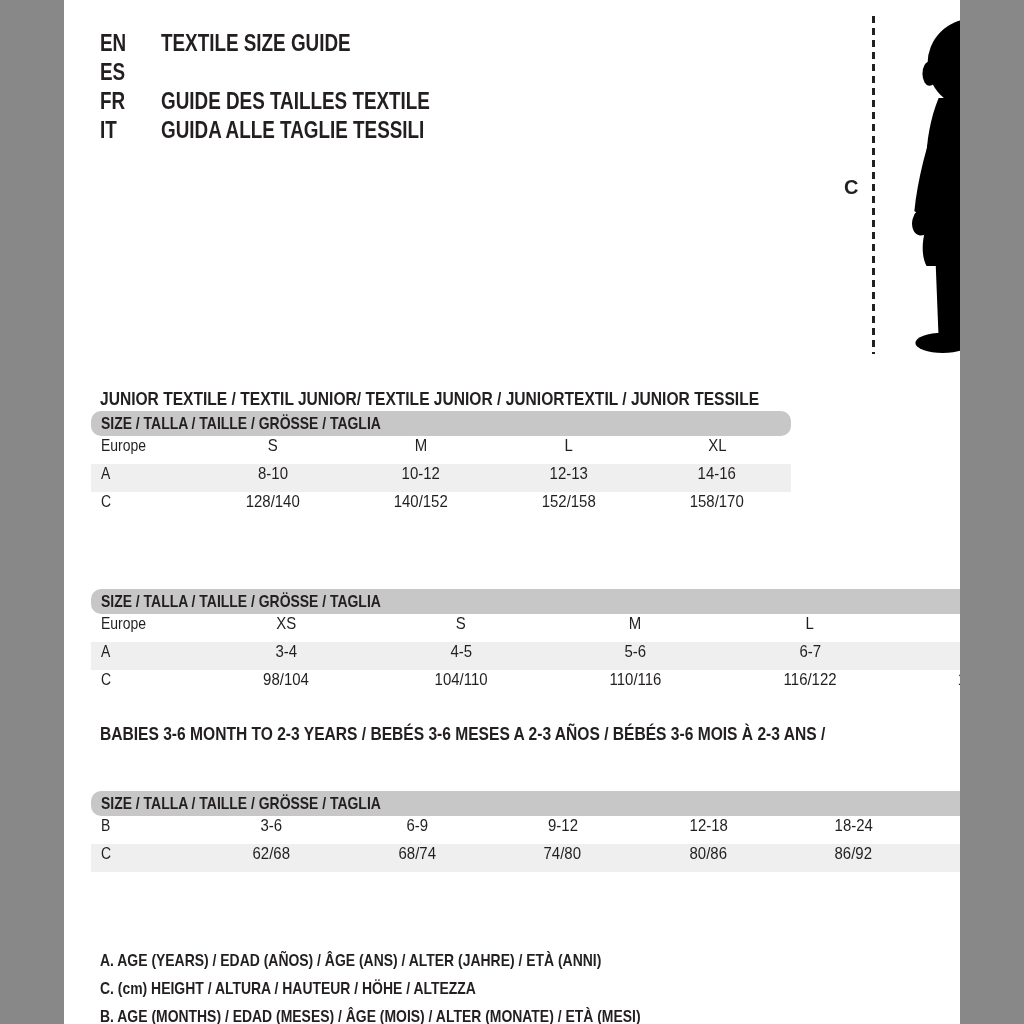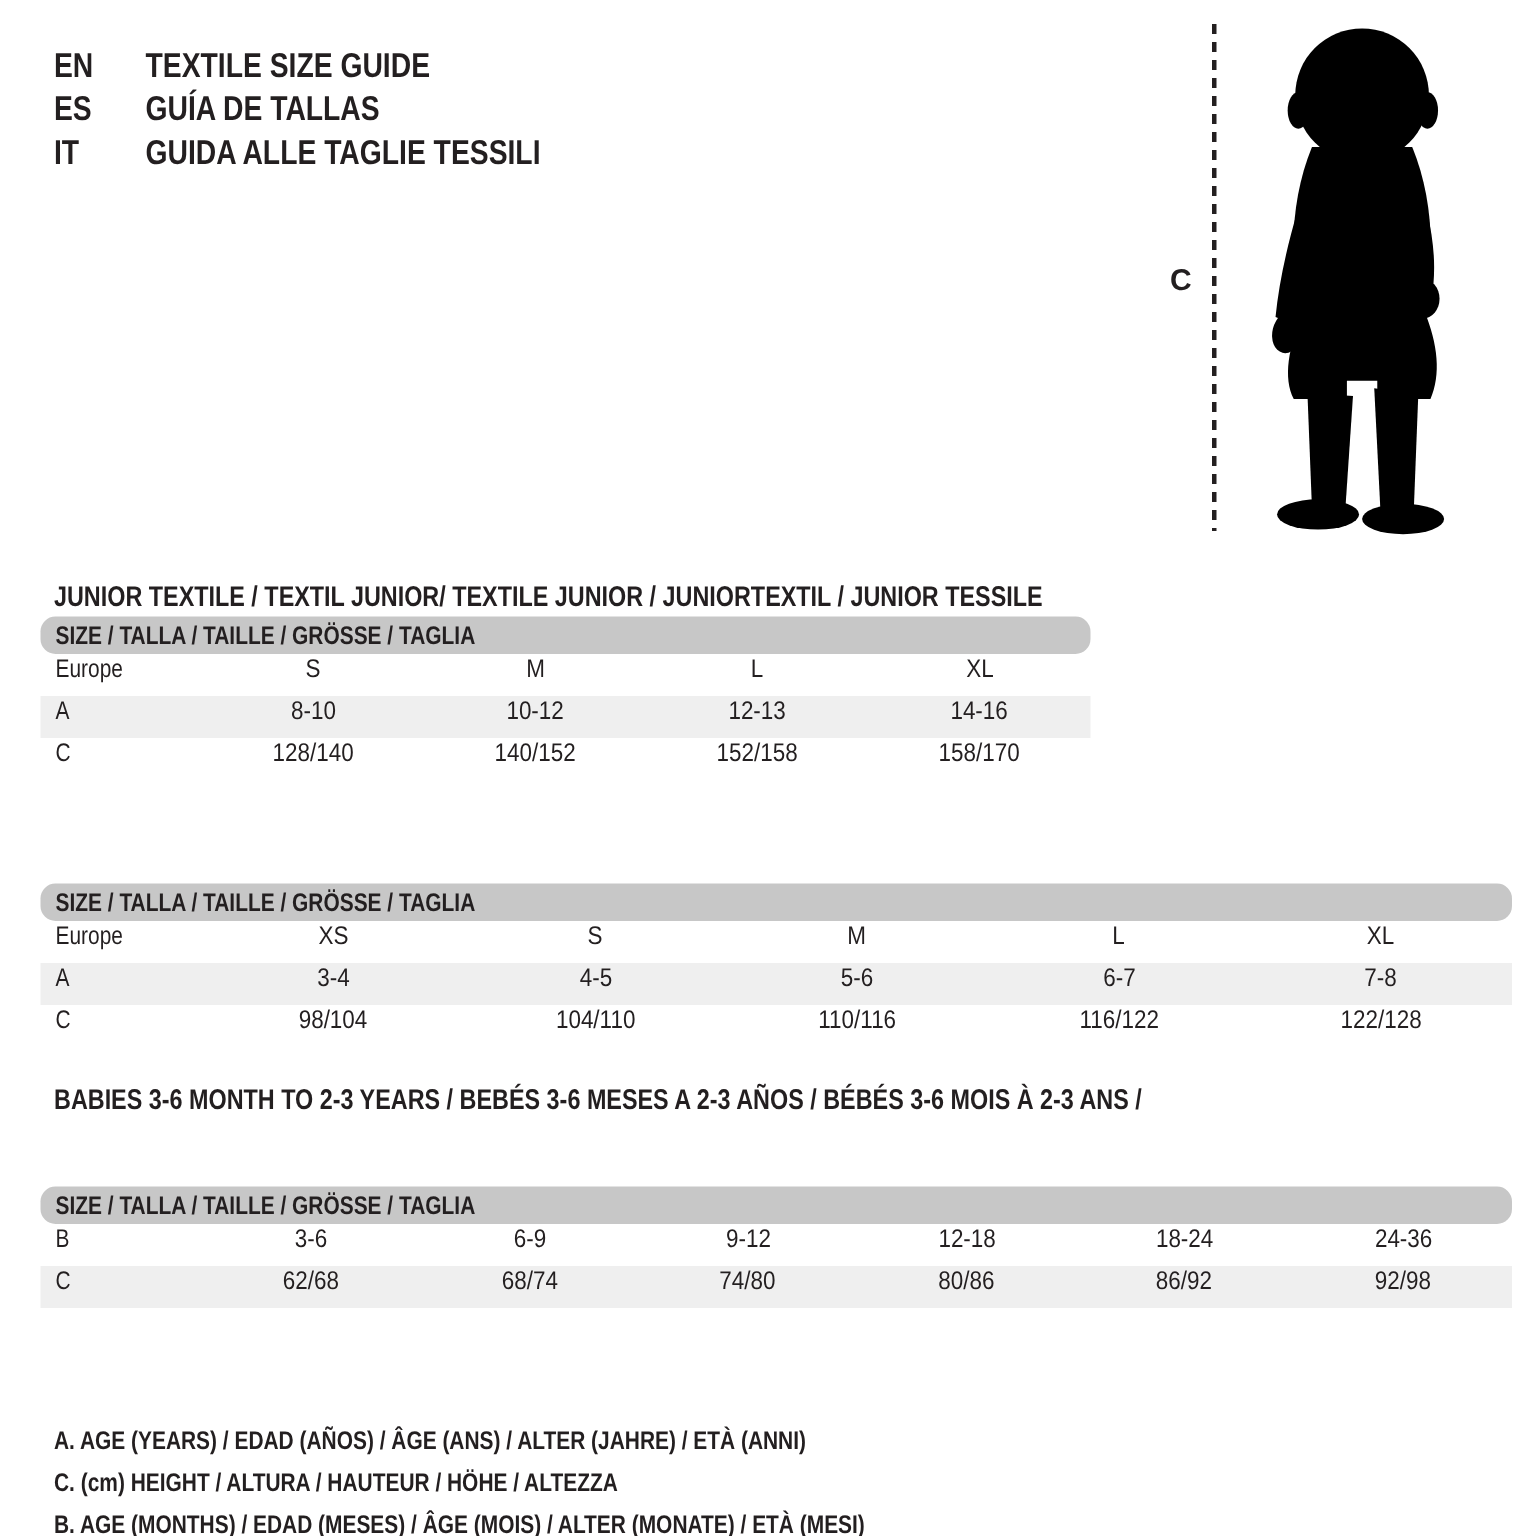--- a/index.html
+++ b/index.html
@@ -1,18 +1,18 @@
 <!DOCTYPE html>
 <html style="--background: #ffffff; --text: #231f20; --header-bar: #c7c7c7; --row-stripe: #efefef; --silhouette: #000000;"><head>
 <meta charset="utf-8">
 <title>Textile Size Guide</title>
 <style>
   html,body{margin:0;padding:0;background:#888;}
   .page{
-    position:relative;width:1024px;height:1024px;margin:0 auto;
+    position:relative;width:896px;height:1024px;margin:0 auto;
     background:var(--background,#fff);
     color:var(--text,#231f20);
     font-family:"Liberation Sans","DejaVu Sans",sans-serif;
     overflow:hidden;
   }
   
   .cx{display:inline-block;transform:scaleX(.82);transform-origin:0 50%;white-space:nowrap;}
   .cxc{display:inline-block;transform:scaleX(.88);transform-origin:50% 50%;white-space:nowrap;}
 
   
@@ -54,21 +54,24 @@
 
 <div class="page">
 
   <div class="lang-list">
       <div class="lang-row">
         <span class="lang-code"><span class="cx">EN</span></span>
         <span><span class="cx">TEXTILE SIZE GUIDE</span></span>
       </div>
       <div class="lang-row">
         <span class="lang-code"><span class="cx">ES</span></span>
-        <span><span class="cx">GUÍA DE TALLAS</span></span>
+      </div>
+      <div class="lang-row">
+        <span class="lang-code"><span class="cx">FR</span></span>
+        <span><span class="cx">GUIDE DES TAILLES TEXTILE</span></span>
       </div>
       <div class="lang-row">
         <span class="lang-code"><span class="cx">IT</span></span>
         <span><span class="cx">GUIDA ALLE TAGLIE TESSILI</span></span>
       </div>
     </div>
 
   <div class="figure">
     <div class="dash-line"></div>
     <div class="c-label">C</div>

